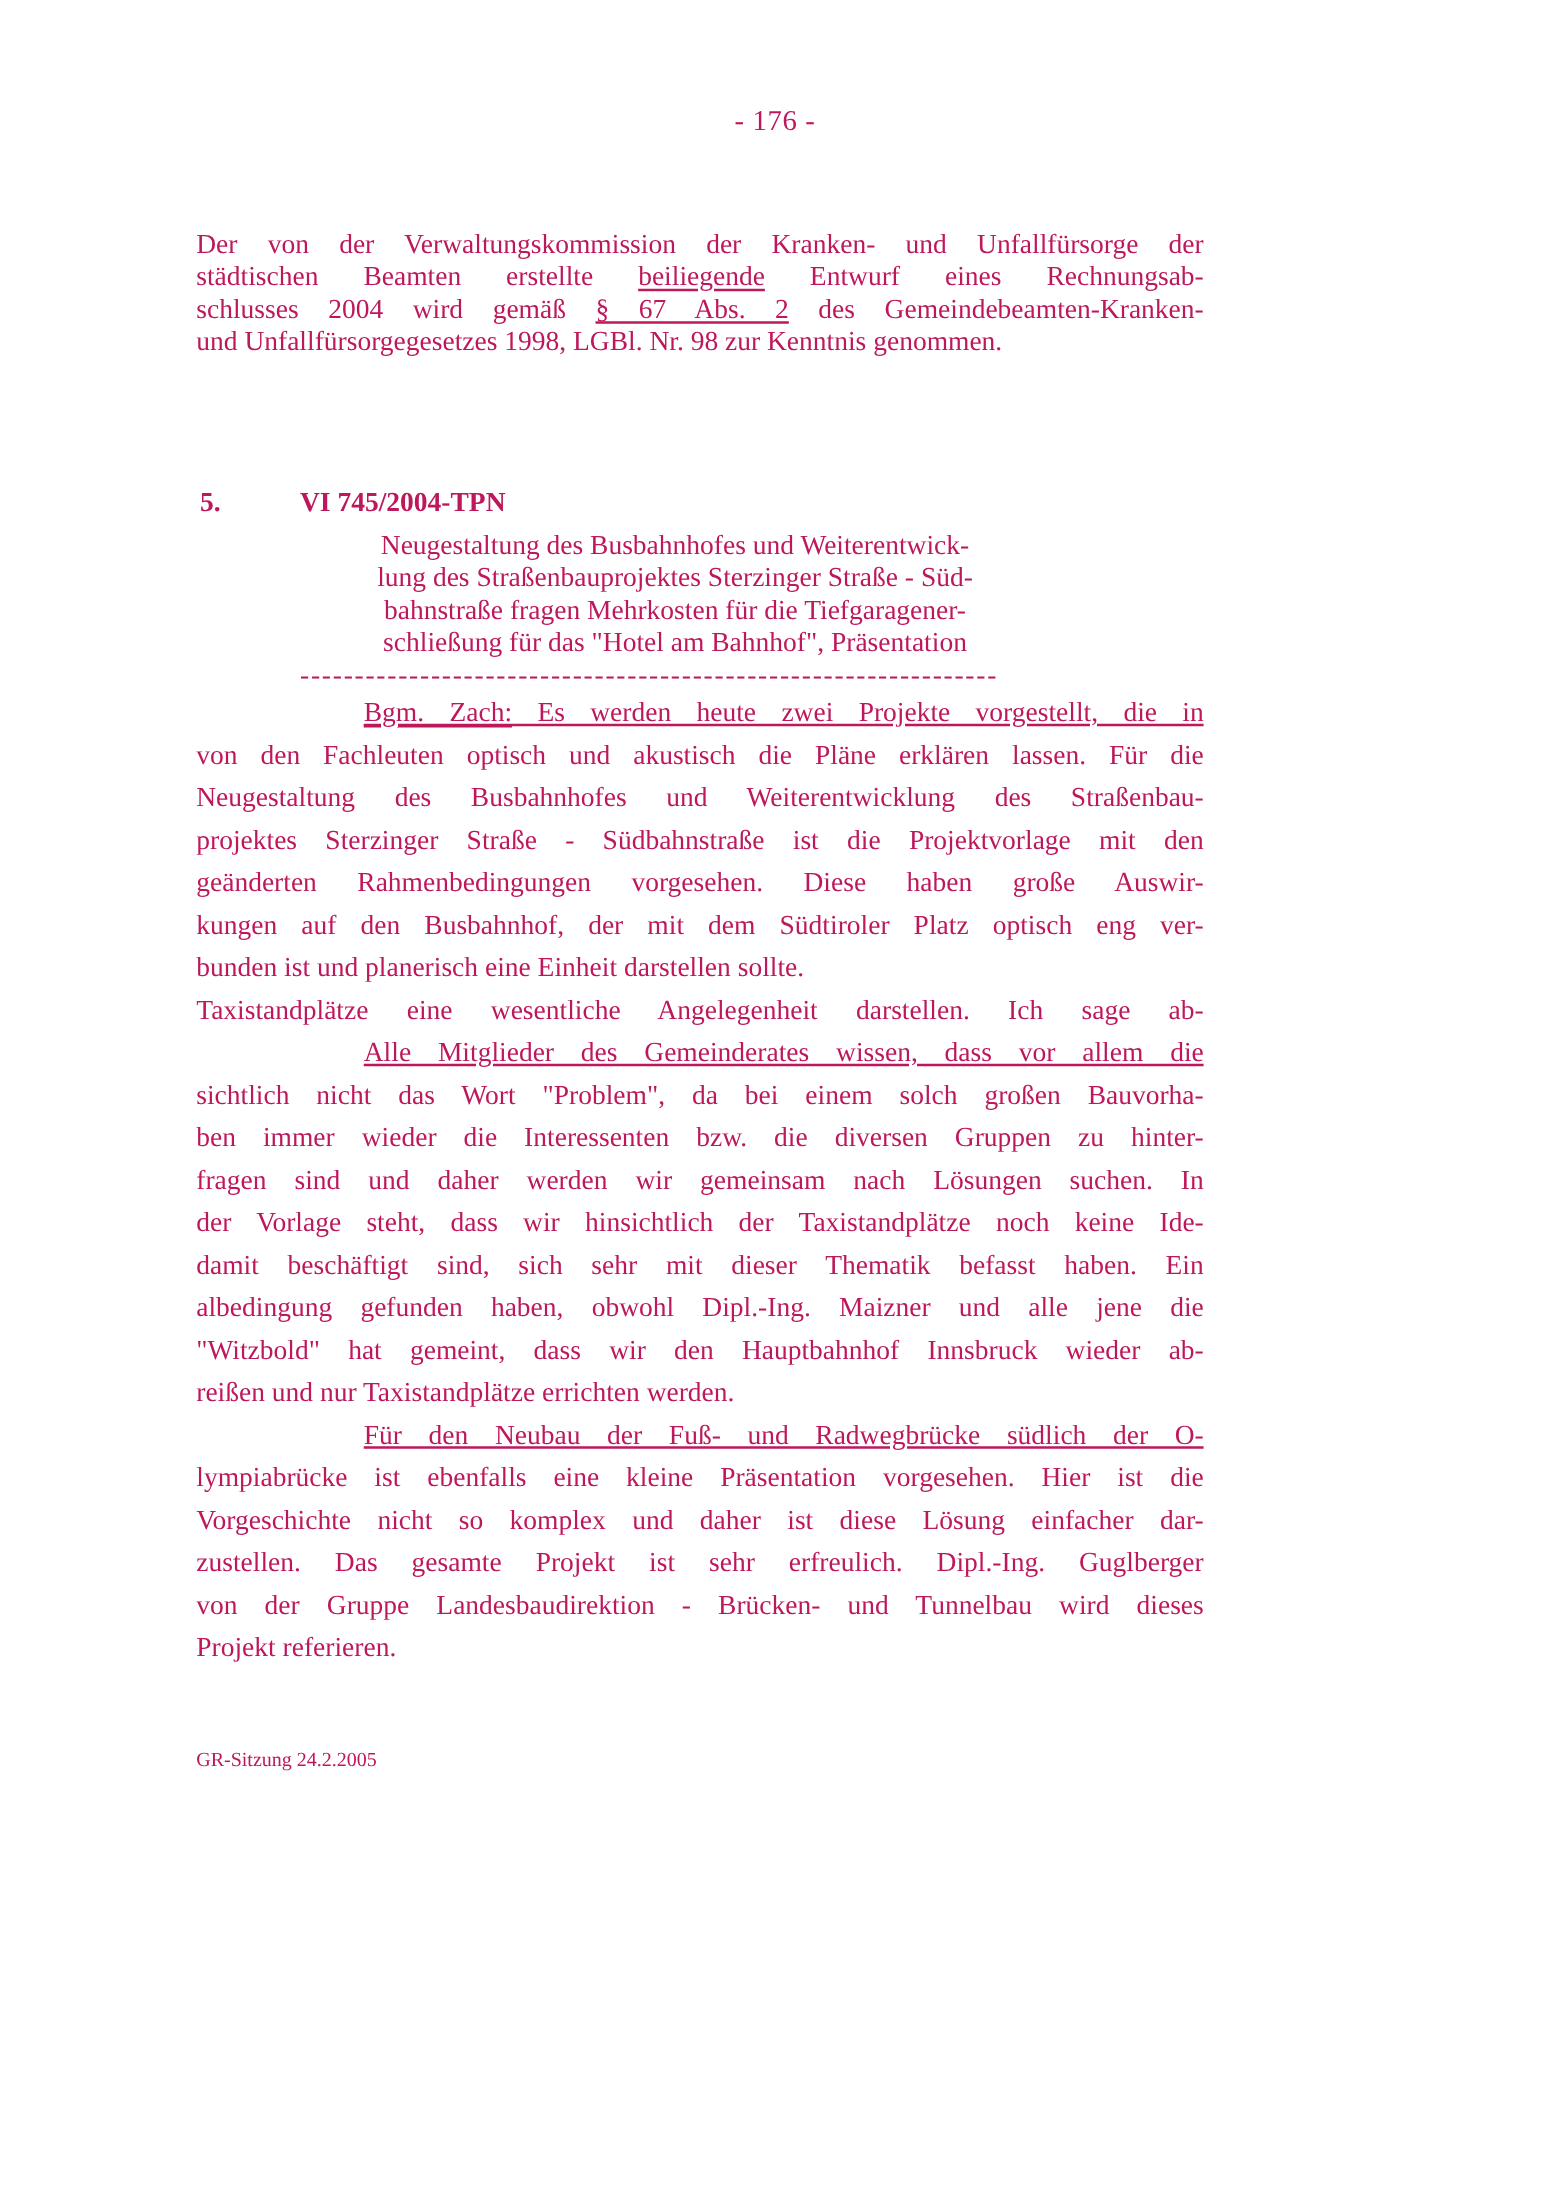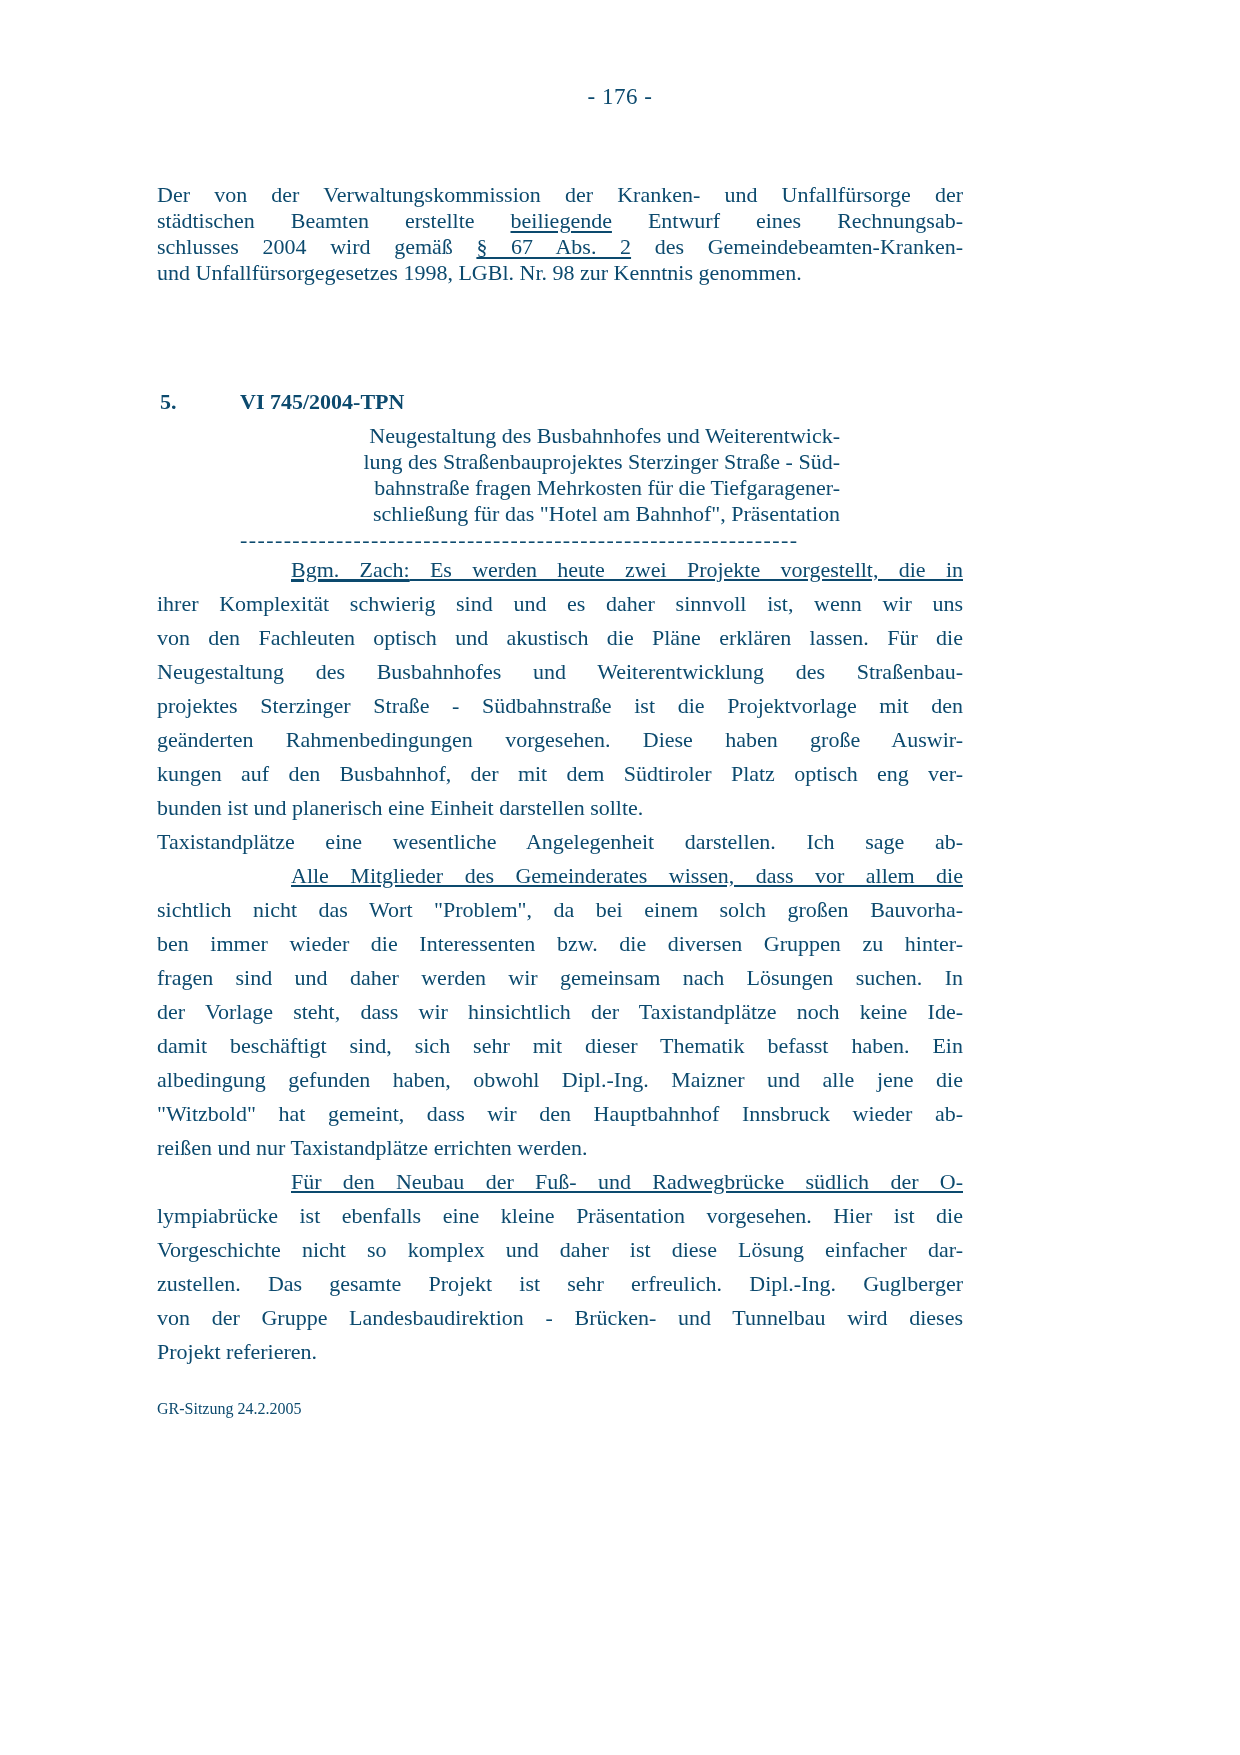--- a/index.html
+++ b/index.html
@@ -6,21 +6,21 @@
   html, body {
     margin: 0;
     padding: 0;
     background: #ffffff;
   }
   .page {
     position: relative;
     width: 1240px;
     height: 1755px;
     background: #ffffff;
-    color: #0c4a6e;
+    color: #be185d;
     font-family: "Liberation Serif", "DejaVu Serif", serif;
     overflow: hidden;
   }
   .page-number {
     position: absolute;
     top: 84px;
     left: 0;
     width: 100%;
     text-align: center;
     font-size: 23px;
@@ -62,21 +62,21 @@
   .agenda-subject {
     position: absolute;
     left: 240px;
     top: 423px;
     width: 600px;
     font-size: 22px;
     line-height: 26px;
   }
   .agenda-subject .line,
   .agenda-subject .line.line-last {
-    text-align: right;
+    text-align: center;
     text-align-last: auto;
     height: 26px;
     overflow: hidden;
   }
   .agenda-divider {
     position: absolute;
     left: 240px;
     top: 527px;
     width: 585px;
     font-size: 22px;
@@ -122,21 +122,20 @@
       <div class="line"><span>lung des Straßenbauprojektes Sterzinger Straße - Süd-</span></div>
       <div class="line"><span>bahnstraße fragen Mehrkosten für die Tiefgaragener-</span></div>
       <div class="line line-last"><span>schließung für das "Hotel am Bahnhof", Präsentation</span></div>
     </div>
 
   <div class="agenda-divider">----------------------------------------------------------------</div>
 
   <div class="speech">
       <div class="paragraph">
         <div class="line indent"><span class="u">Bgm. Zach:</span><span> Es werden heute zwei Projekte vorgestellt, die in</span></div>
-        <div class="line"><span>ihrer Komplexität schwierig sind und es daher sinnvoll ist, wenn wir uns</span></div>
         <div class="line"><span>von den Fachleuten optisch und akustisch die Pläne erklären lassen. Für die</span></div>
         <div class="line"><span>Neugestaltung des Busbahnhofes und Weiterentwicklung des Straßenbau-</span></div>
         <div class="line"><span>projektes Sterzinger Straße - Südbahnstraße ist die Projektvorlage mit den</span></div>
         <div class="line"><span>geänderten Rahmenbedingungen vorgesehen. Diese haben große Auswir-</span></div>
         <div class="line"><span>kungen auf den Busbahnhof, der mit dem Südtiroler Platz optisch eng ver-</span></div>
         <div class="line line-last"><span>bunden ist und planerisch eine Einheit darstellen sollte.</span></div>
       </div>
       <div class="paragraph">
         <div class="line"><span>Taxistandplätze eine wesentliche Angelegenheit darstellen. Ich sage ab-</span></div>
         <div class="line indent"><span>Alle Mitglieder des Gemeinderates wissen, dass vor allem die</span></div>

